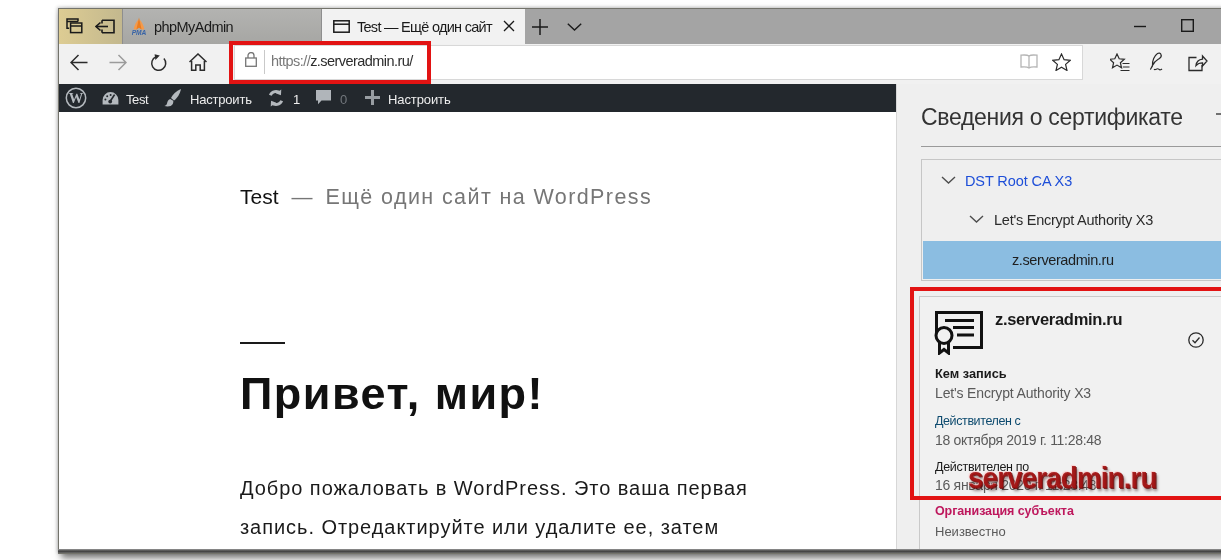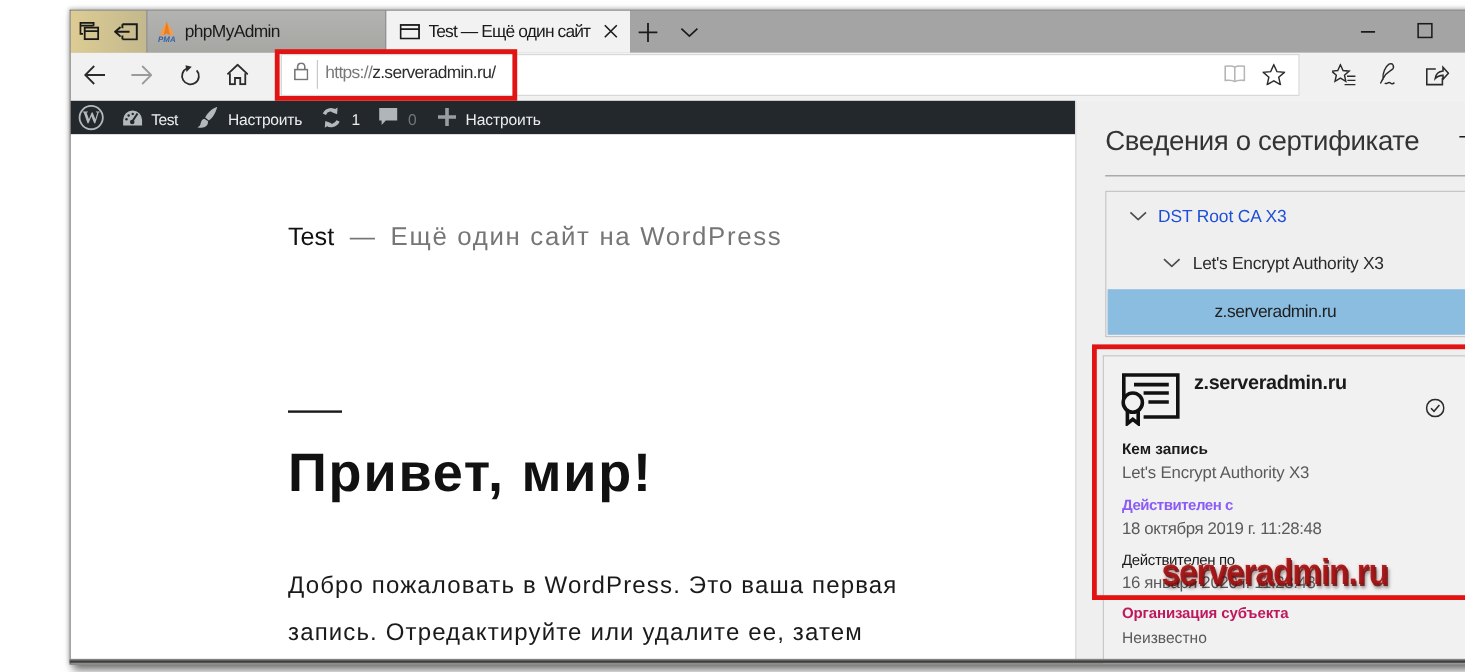--- a/index.html
+++ b/index.html
@@ -236,21 +236,21 @@
  <circle cx="11" cy="26.5" r="8" fill="#f1f1f1" stroke="#111" stroke-width="3"></circle>
  <path d="M6.5 33 L6.5 44 L11 40.5 L15.5 44 L15.5 33" fill="none" stroke="#111" stroke-width="3"></path>
 </svg>
 <div class="a" style="left:947px;top:310px;font-size:16.5px;letter-spacing:-0.3px;font-weight:bold;color:#1a1a1a">z.serveradmin.ru</div>
 <svg class="a" style="left:1140px;top:332px" width="16" height="16" viewBox="0 0 16 16">
  <circle cx="8" cy="8" r="7.2" fill="none" stroke="#2b2b2b" stroke-width="1.3"></circle>
  <path d="M4.5 8.2 L7 10.7 L11.5 5.5" fill="none" stroke="#2b2b2b" stroke-width="1.3"></path>
 </svg>
 <div class="a" style="left:887px;top:366px;font-size:12.8px;font-weight:bold;color:#1a1a1a">Кем запись</div>
 <div class="a" style="left:887px;top:385px;font-size:14px;color:#5a5a5a;letter-spacing:-0.15px">Let's Encrypt Authority X3</div>
-<div class="a" style="left:887px;top:414px;font-size:12.5px;letter-spacing:-0.4px;font-weight:bold;color:#8b5cf6">Действителен с</div>
+<div class="a" style="left:887px;top:414px;font-size:12.5px;letter-spacing:-0.4px;font-weight:normal;color:#0c4a6e">Действителен с</div>
 <div class="a" style="left:887px;top:432px;font-size:14px;letter-spacing:-0.3px;color:#5a5a5a">18 октября 2019 г. 11:28:48</div>
 <div class="a" style="left:887px;top:460px;font-size:12.5px;letter-spacing:-0.3px;font-weight:normal;color:#1a1a1a">Действителен по</div>
 <div class="a" style="left:887px;top:477px;font-size:14px;letter-spacing:-0.28px;color:#5a5a5a">16 января 2020 г. 11:28:48</div>
 <div class="a" style="left:887px;top:504px;font-size:12.5px;letter-spacing:-0.1px;font-weight:bold;color:#be185d">Организация субъекта</div>
 <div class="a" style="left:887px;top:524px;font-size:13px;color:#5a5a5a">Неизвестно</div>
 
 <div class="a" style="left:920px;top:461px;font-size:30px;font-weight:bold;color:rgba(158,13,13,.9);letter-spacing:-1px;transform:scaleX(.93);transform-origin:0 0;text-shadow:-1px -1px 1px rgba(255,190,190,.6), 1px 1px 0 rgba(100,5,5,.8), 2px 3px 3px rgba(40,0,0,.45);white-space:nowrap">serveradmin.ru</div>
 
 <div class="a" style="left:1209px;top:9px;width:4px;height:544px;background:linear-gradient(to right,#8a8a8a,#3c3c3c 45%,#606060)"></div>
 <div class="a" style="left:10px;top:549px;width:1203px;height:4px;background:linear-gradient(to bottom,#9a9a9a,#3e3e3e 55%,#6a6a6a)"></div>

